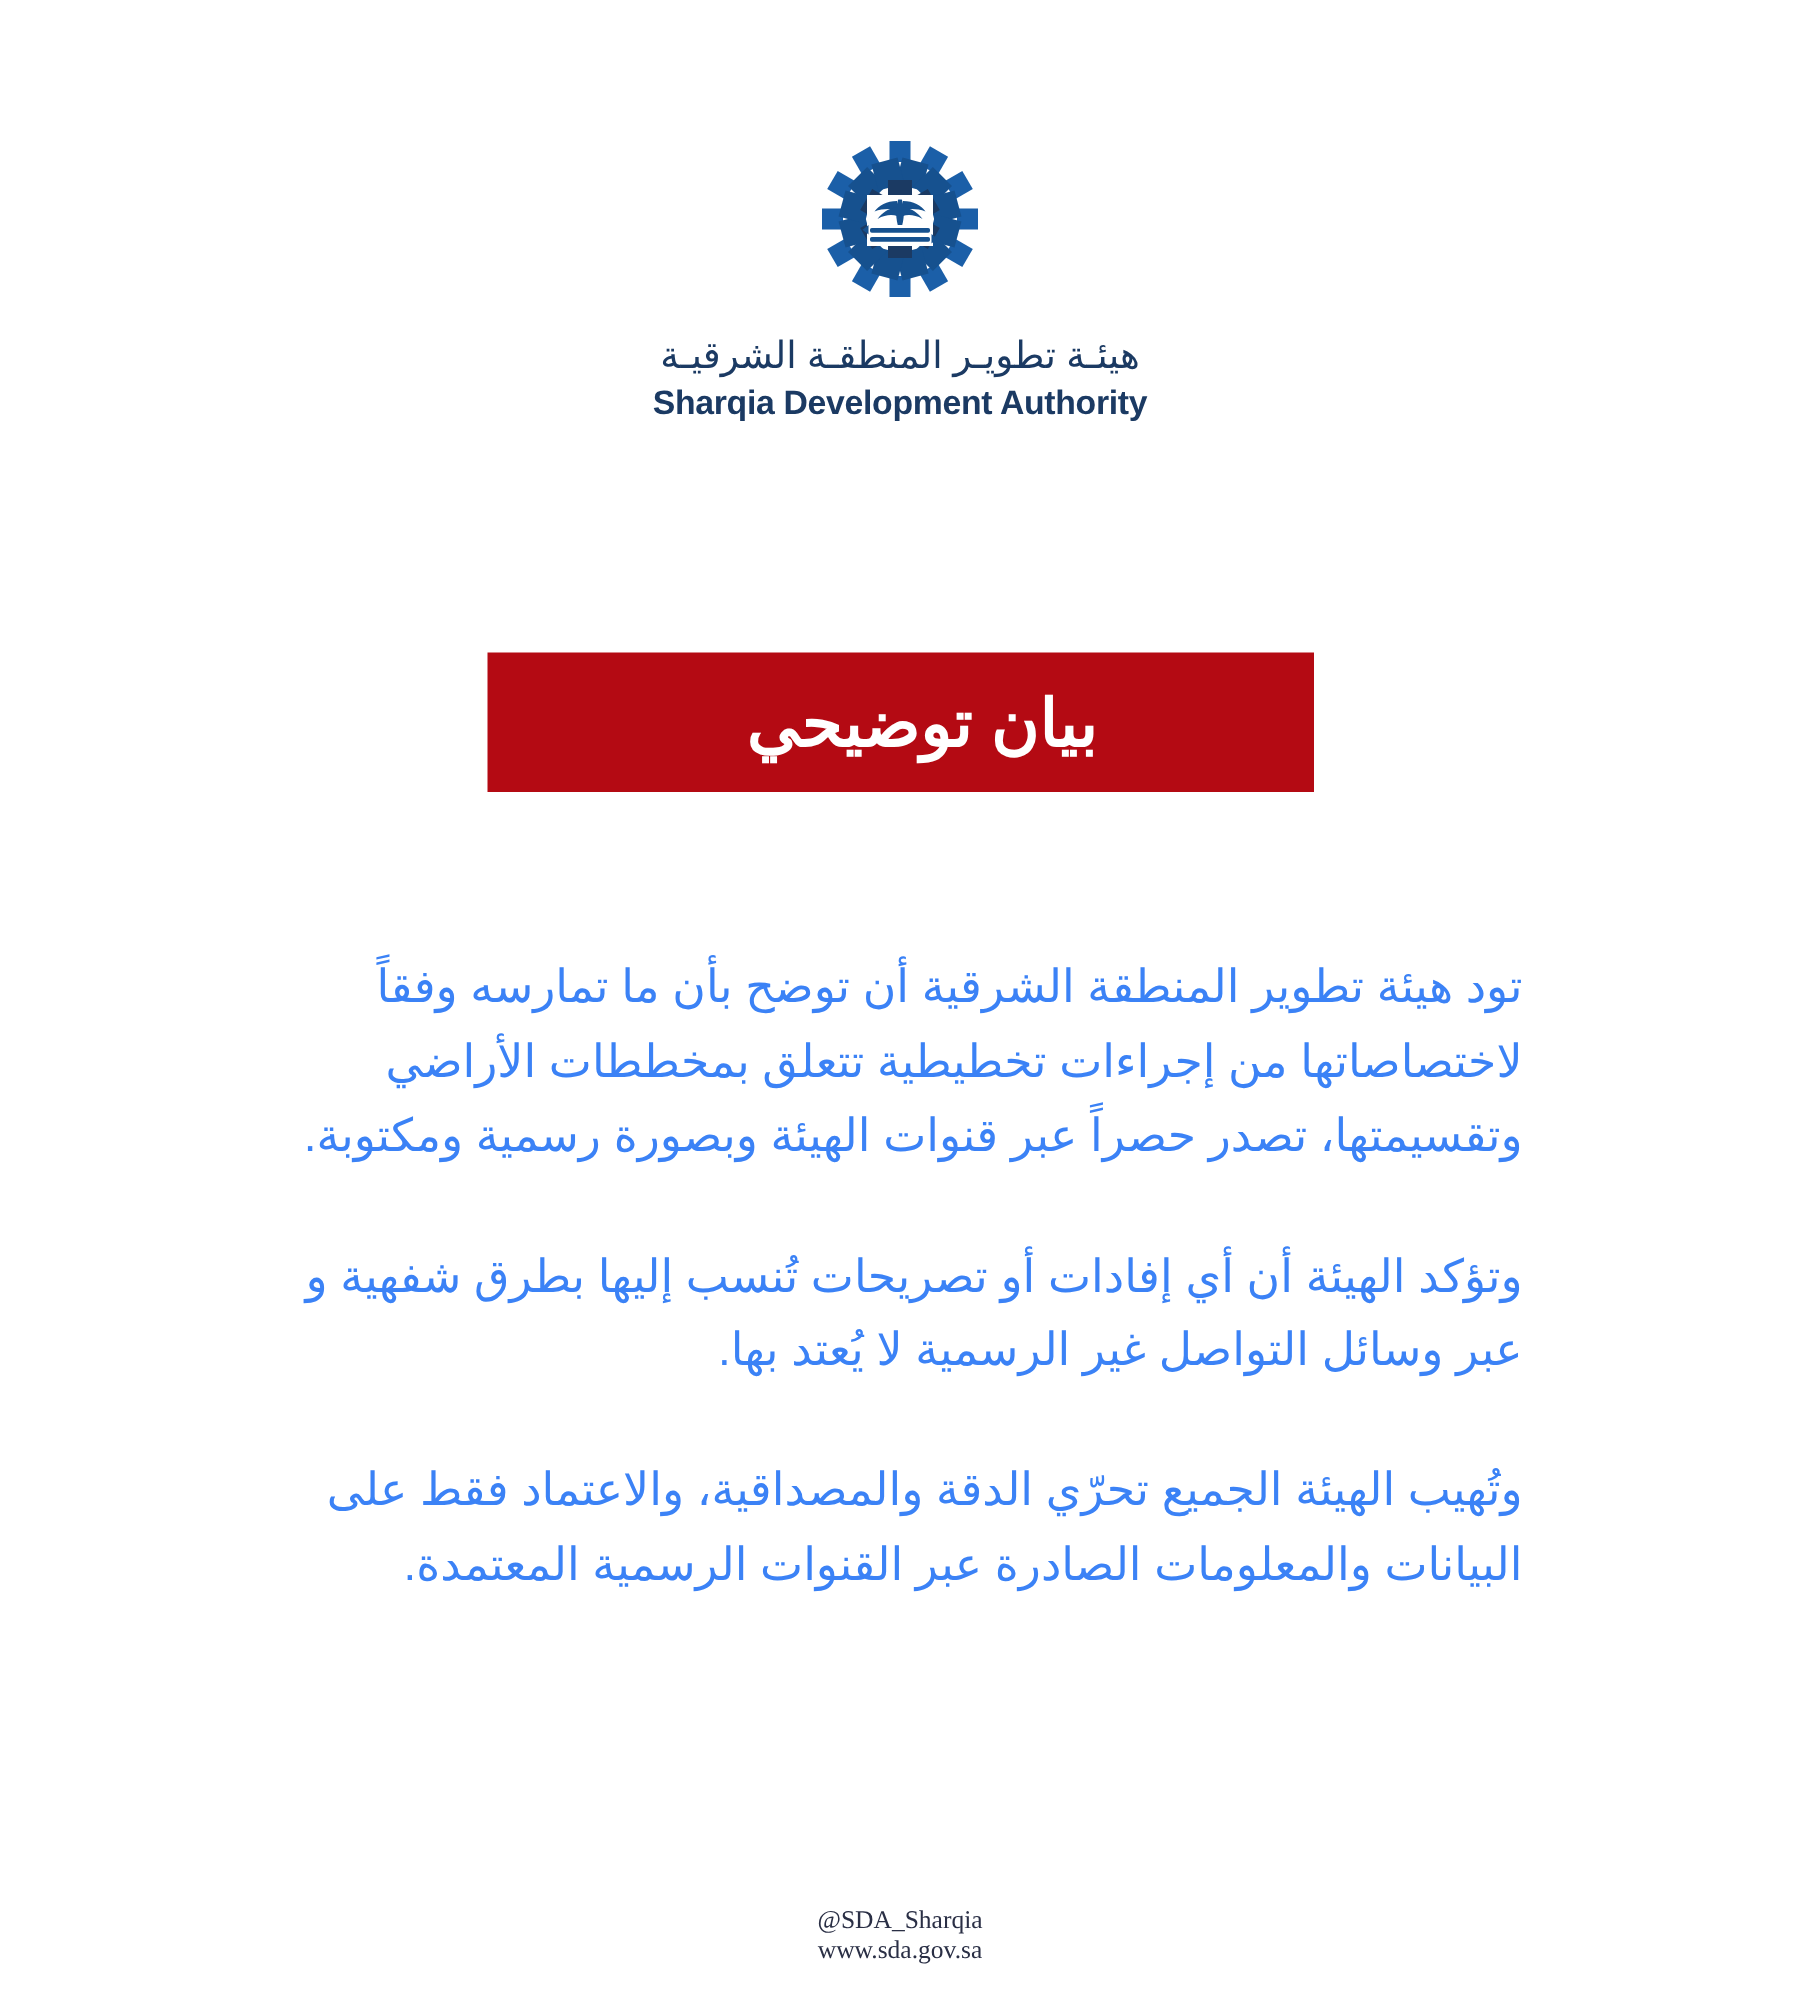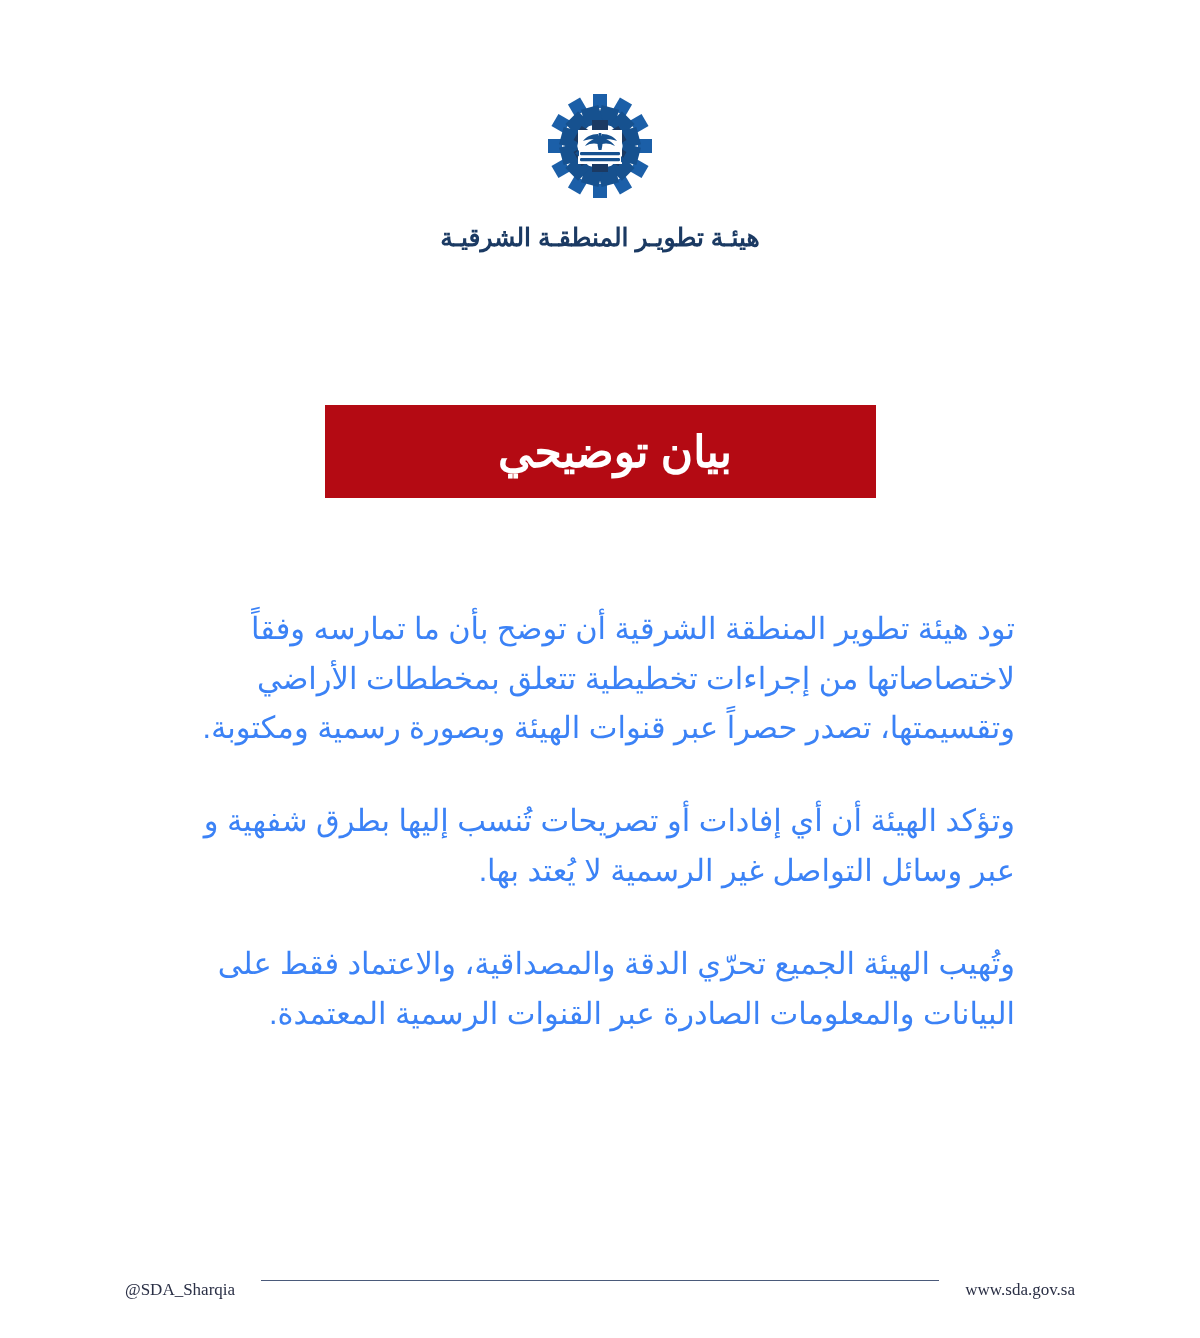--- a/index.html
+++ b/index.html
@@ -39,21 +39,21 @@
   }
   .logo-wordmark {
     margin-top: 14px;
     display: flex;
     flex-direction: column;
     align-items: center;
     line-height: 1.25;
   }
   .logo-ar {
     font-size: 25px;
-    font-weight: 700;
+    font-weight: 400;
     color: #1b3a63;
     letter-spacing: 0.5px;
     direction: rtl;
   }
   .logo-en {
     font-size: 22.5px;
     font-weight: 700;
     color: #1b3a63;
     direction: ltr;
     letter-spacing: -0.2px;
@@ -103,23 +103,24 @@
     bottom: 0;
     width: 1200px;
     height: 96px;
     display: flex;
     align-items: center;
     justify-content: center;
   }
   .footer-inner {
     width: 950px;
     display: flex;
-    align-items: flex-start;
+    align-items: center;
     justify-content: space-between;
     direction: ltr;
+    flex-direction: column;
   }
   .footer-handle,
   .footer-url {
     font-size: 17px;
     color: #2a2f45;
     font-family: "Liberation Serif", serif;
     white-space: nowrap;
   }
   .footer-rule {
     flex: 1;
@@ -187,20 +188,21 @@
             <rect x="-20" y="6" width="40" height="3.2" rx="1.2"></rect>
             <rect x="-20" y="12" width="40" height="3.2" rx="1.2"></rect>
             <path d="M -21 4 l -4 3.2 l 4 3.2 z"></path>
             <path d="M 21 10 l 4 3.2 l -4 3.2 z"></path>
           </g>
         </g>
       </g>
     </svg>
     <div class="logo-wordmark">
       <div class="logo-ar">هيئـة تطويـر المنطقـة الشرقيـة</div>
+      <div class="logo-en">Sharqia Development Authority</div>
     </div>
   </div>
 
   <div class="banner">
     <div class="banner-title">بيان توضيحي</div>
   </div>
 
   <div class="body-wrap">
     <p class="para">تود هيئة تطوير المنطقة الشرقية أن توضح بأن ما تمارسه وفقاً لاختصاصاتها من إجراءات تخطيطية تتعلق بمخططات الأراضي وتقسيمتها، تصدر حصراً عبر قنوات الهيئة وبصورة رسمية ومكتوبة.</p>
     <p class="para">وتؤكد الهيئة أن أي إفادات أو تصريحات تُنسب إليها بطرق شفهية و عبر وسائل التواصل غير الرسمية لا يُعتد بها.</p>

